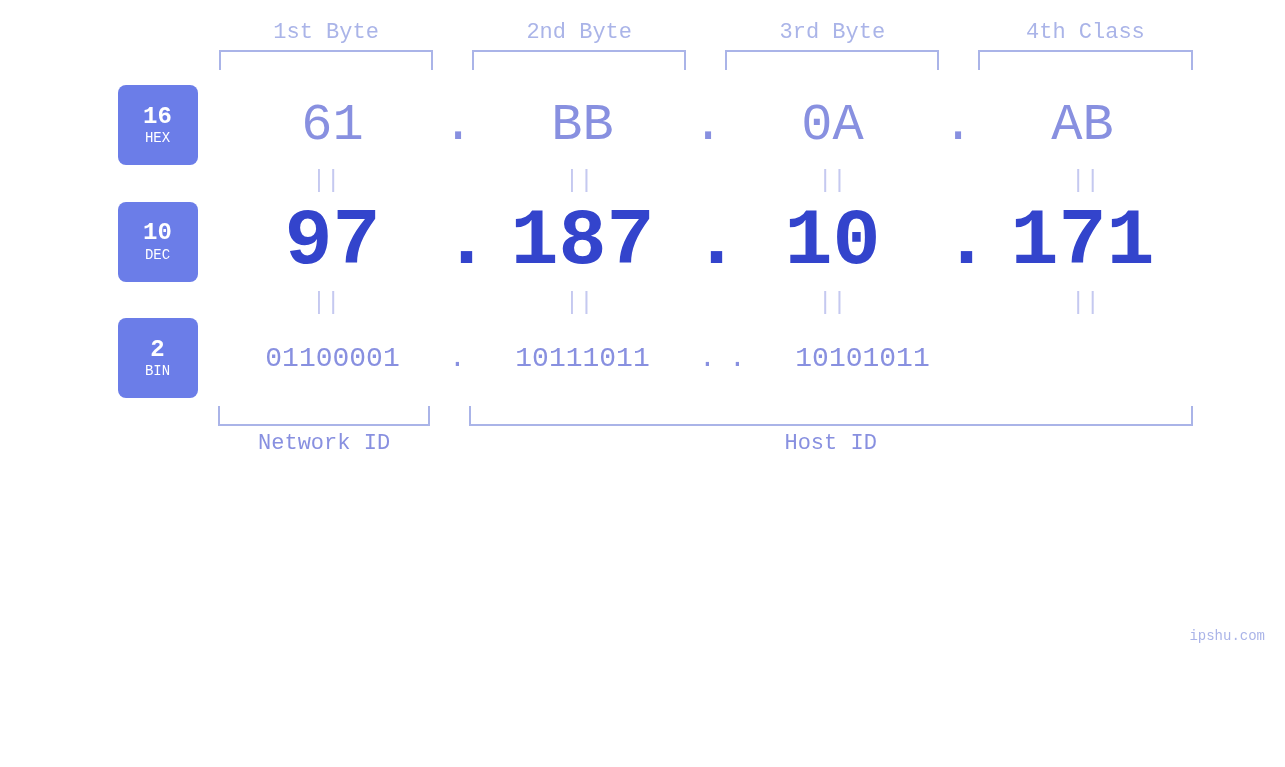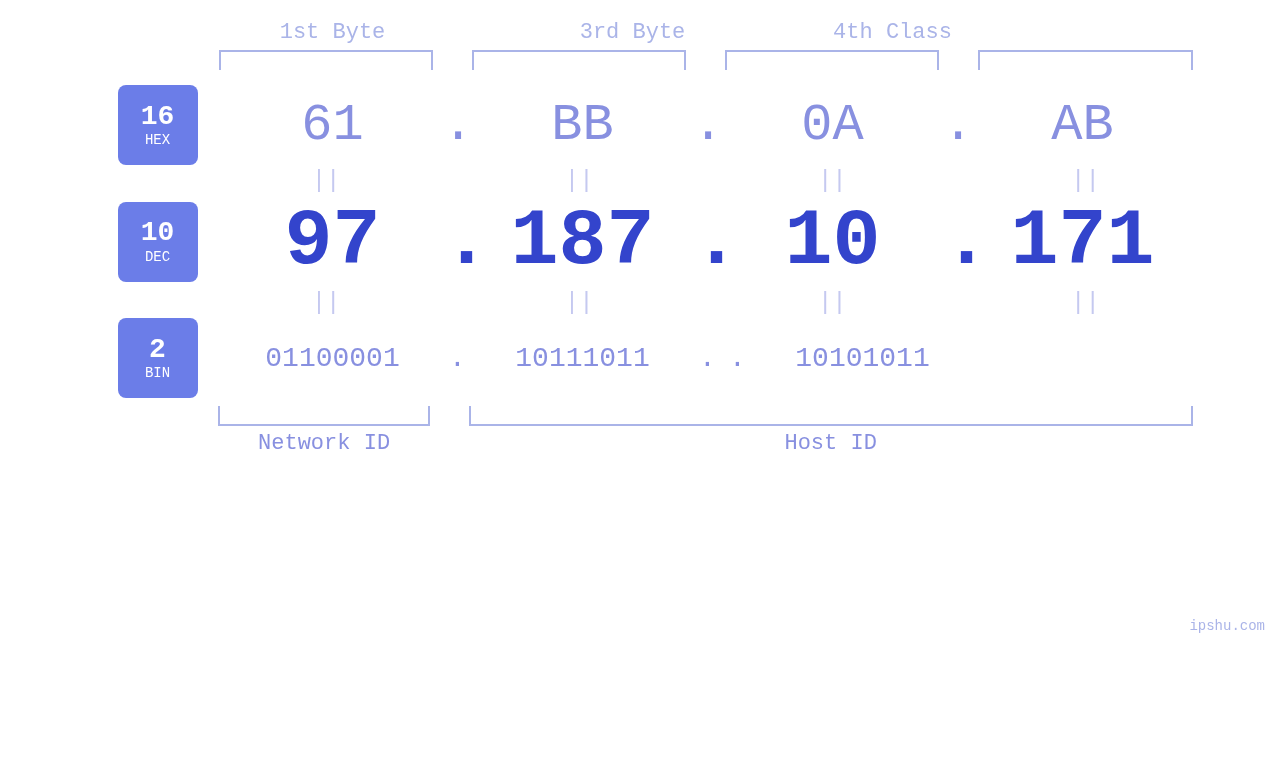--- a/index.html
+++ b/index.html
@@ -46,21 +46,21 @@
       width: 80px;
       height: 80px;
       display: flex;
       flex-direction: column;
       align-items: center;
       justify-content: center;
       margin-bottom: 0;
     }
 
     .base-badge .num {
-      font-size: 28px;
+      font-size: 24px;
       font-weight: bold;
       line-height: 1.1;
     }
 
     .base-badge .label {
       font-size: 14px;
       font-weight: normal;
     }
 
     .octet-val {
@@ -100,21 +100,21 @@
       color: #c5c9f0;
       font-size: 24px;
       font-family: 'Courier New', monospace;
       width: 220px;
       text-align: center;
     }
 
     
     .watermark {
       position: absolute;
-      bottom: 10px;
+      bottom: 0;
       right: 20px;
       color: #aab4e8;
       font-size: 14px;
       font-family: 'Courier New', monospace;
     }
 
     .full-row {
       display: flex;
       align-items: center;
       width: 1100px;
@@ -129,20 +129,21 @@
   </style>
 </head>
 <body>
 
 <div class="main-container">
 
   <div class="full-row" style="margin-bottom:5px;">
     <div class="labels-spacer"></div>
     <div class="byte-header">1st Byte</div>
     <div style="width:40px;"></div>
+    <div class="byte-header">2nd Byte</div>
     <div style="width:40px;"></div>
     <div class="byte-header">3rd Byte</div>
     <div style="width:40px;"></div>
     <div class="byte-header">4th Class</div>
   </div>
 
   <div class="full-row" style="margin-bottom:15px;">
     <div class="labels-spacer"></div>
     <div class="bracket-top"></div>
     <div style="width:40px;"></div>

